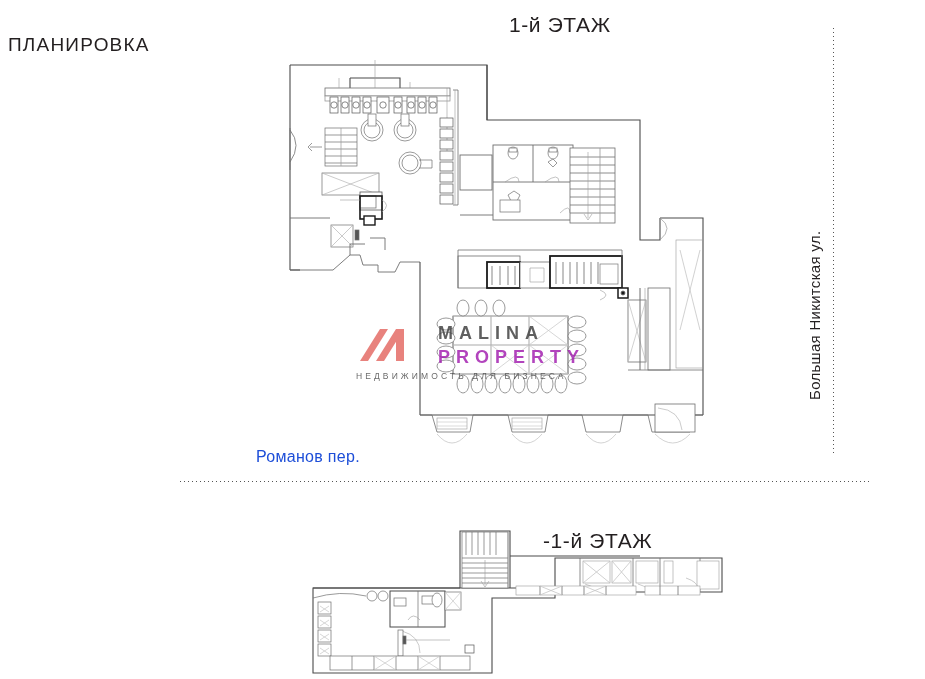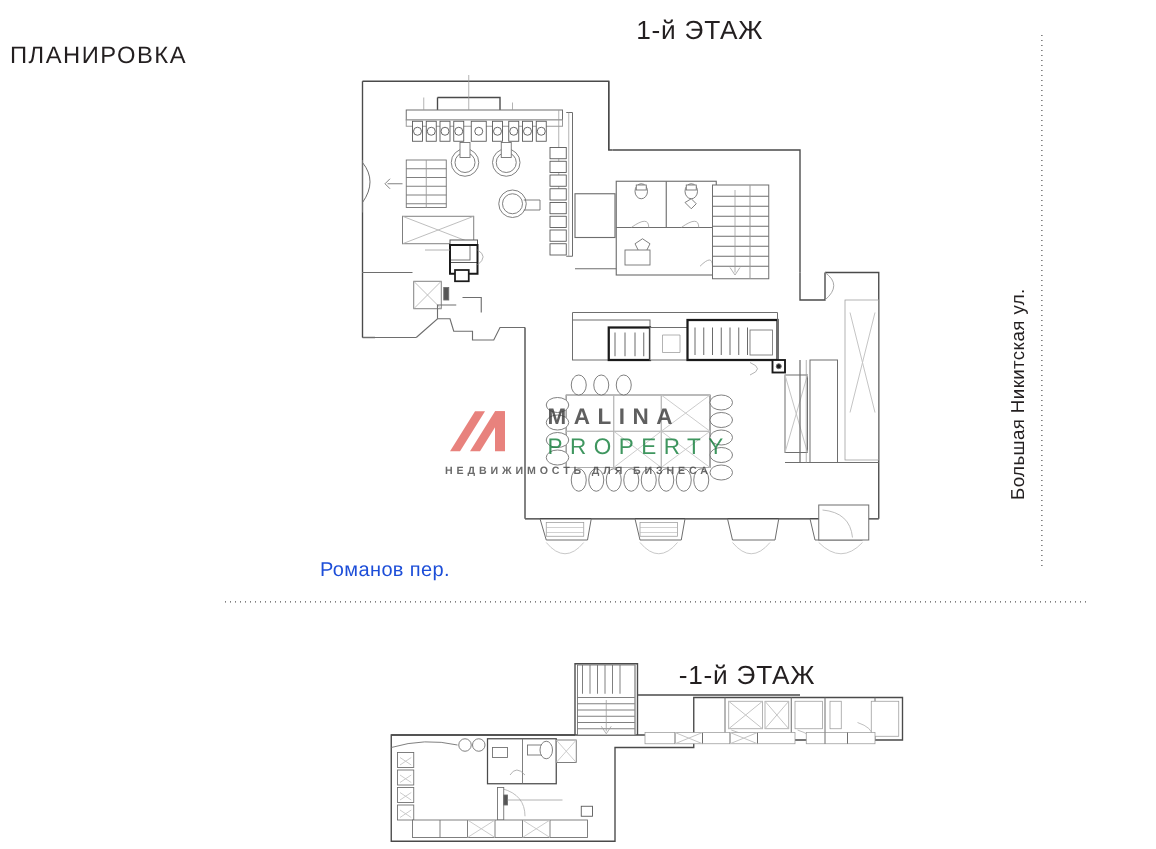--- a/index.html
+++ b/index.html
@@ -63,26 +63,26 @@
     pointer-events:none;
   }
   .wm-logo{position:absolute;left:0;top:2px;}
   .wm-name{
     position:absolute;left:80px;top:4px;
     font-size:18px;letter-spacing:6px;color:#3d3d3d;font-weight:700;
     opacity:.82;
   }
   .wm-name2{
     position:absolute;left:80px;top:28px;
-    font-size:18px;letter-spacing:6px;color:#15803d;font-weight:400;
+    font-size:18px;letter-spacing:6px;color:#a21caf;font-weight:700;
     opacity:.82;
   }
   .wm-sub{
     position:absolute;left:-2px;top:52px;
-    font-size:8.5px;letter-spacing:3.1px;color:#4a4a4a;font-weight:700;
+    font-size:8.5px;letter-spacing:3.1px;color:#4a4a4a;font-weight:400;
     opacity:.82;white-space:nowrap;
   }
 </style>
 </head>
 <body>
 
 <div class="page">
 
   <div class="title-main">ПЛАНИРОВКА</div>
 

